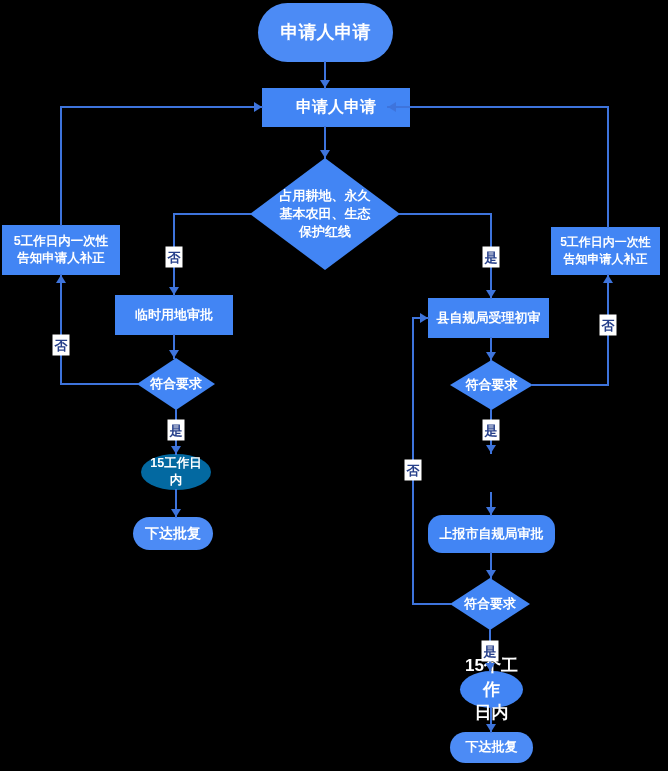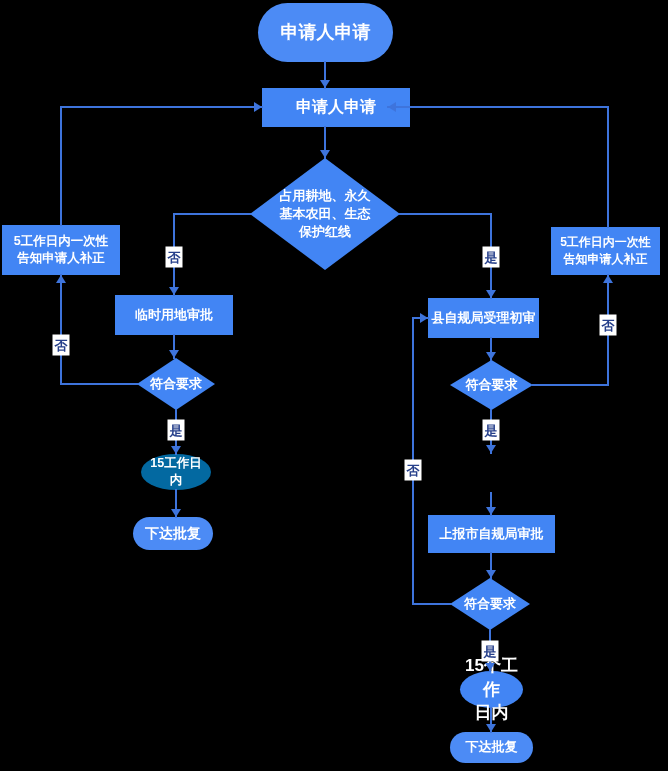--- a/index.html
+++ b/index.html
@@ -49,25 +49,25 @@
     <div class="node diamond" style="left: 250px; top: 158px; width: 150px; height: 112px; font-size: 13px; background: rgb(66, 133, 244);"><div>占用耕地、永久
 基本农田、生态
 保护红线</div></div>
     <div class="node rect" style="left: 2px; top: 225px; width: 118px; height: 50px; font-size: 12.5px; background: rgb(66, 133, 244);"><div>5工作日内一次性
 告知申请人补正</div></div>
     <div class="node rect" style="left: 115px; top: 295px; width: 118px; height: 40px; font-size: 13px; background: rgb(66, 133, 244);"><div>临时用地审批</div></div>
     <div class="node diamond" style="left: 137px; top: 358px; width: 78px; height: 52px; font-size: 13px; background: rgb(66, 133, 244);"><div>符合要求</div></div>
     <div class="node ellipse" style="left: 141px; top: 454px; width: 70px; height: 36px; font-size: 12.5px; background: #0369a1;"><div>15工作日
 内</div></div>
     <div class="node stadium" style="left: 133px; top: 517px; width: 80px; height: 33px; font-size: 14px; background: rgb(76, 139, 245); border-radius: 16.5px;"><div>下达批复</div></div>
-    <div class="node rect" style="left: 428px; top: 298px; width: 111px; height: 40px; font-size: 13px; background: rgb(66, 133, 244); text-align: center;"><div>县自规局受理初审</div></div>
+    <div class="node rect" style="left: 428px; top: 298px; width: 121px; height: 40px; font-size: 13px; background: rgb(66, 133, 244); text-align: center;"><div>县自规局受理初审</div></div>
     <div class="node rect" style="left: 551px; top: 227px; width: 109px; height: 48px; font-size: 12px; background: rgb(66, 133, 244);"><div>5工作日内一次性
 告知申请人补正</div></div>
     <div class="node diamond" style="left: 450px; top: 360px; width: 83px; height: 50px; font-size: 13px; background: rgb(66, 133, 244);"><div>符合要求</div></div>
-    <div class="node rect" style="left: 428px; top: 515px; width: 127px; height: 38px; font-size: 13px; background: rgb(66, 133, 244);"><div>上报市自规局审批</div></div>
+    <div class="node rect" style="left: 428px; top: 515px; width: 127px; height: 38px; font-size: 13px; background: rgb(66, 133, 244); border-radius: 14px;"><div>上报市自规局审批</div></div>
     <div class="node diamond" style="left: 450px; top: 578px; width: 80px; height: 52px; font-size: 13px; background: rgb(66, 133, 244);"><div>符合要求</div></div>
     <div class="node ellipse" style="left: 460px; top: 671px; width: 63px; height: 37px; font-size: 17px; background: rgb(66, 133, 244);"><div>15个工作
 日内</div></div>
     <div class="node stadium" style="left: 450px; top: 732px; width: 83px; height: 31px; font-size: 13px; background: rgb(76, 139, 245); border-radius: 15.5px;"><div>下达批复</div></div>
     <div class="seg" style="left: 324px; top: 61px; width: 2px; height: 28px;"></div>
     <div class="arrow down" style="left: 320px; top: 80px;"></div>
     <div class="seg" style="left: 324px; top: 126px; width: 2px; height: 33px;"></div>
     <div class="arrow down" style="left: 320px; top: 150px;"></div>
     <div class="seg" style="left: 173px; top: 213px; width: 78px; height: 2px;"></div>
     <div class="seg" style="left: 173px; top: 213px; width: 2px; height: 83px;"></div>

